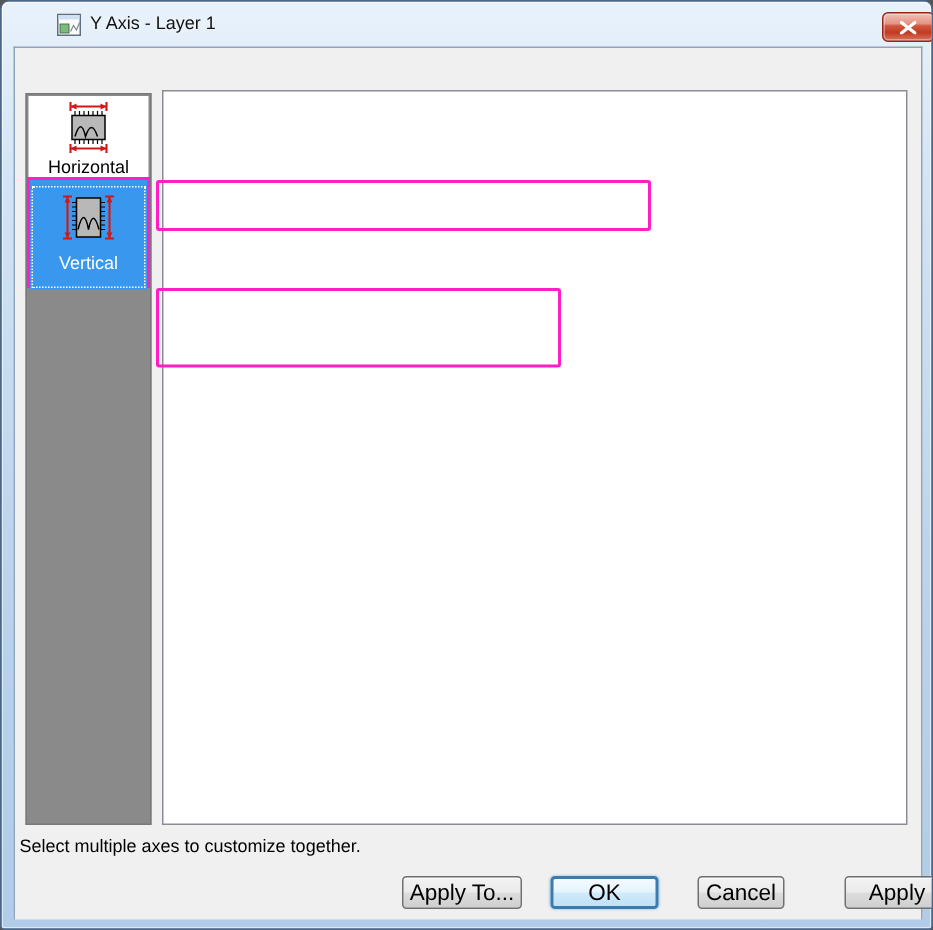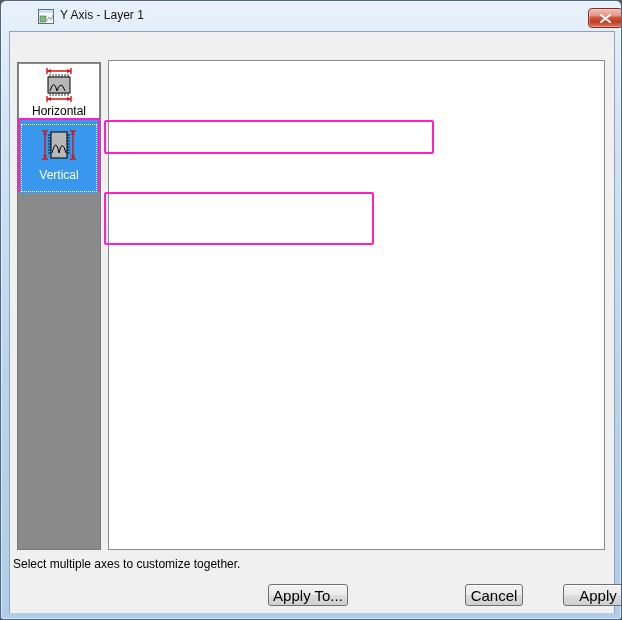--- a/index.html
+++ b/index.html
@@ -301,16 +301,17 @@
   <span class="flabel" style="left:141px; top:438px;">Type</span>
   <div class="combo" style="left:213px; top:433px; width:96px;">
     <span>By Counts</span>
     <span class="arrow"></span>
   </div>
   <span class="flabel" style="left:141px; top:465px;">Count</span>
   <input class="tinput" style="left: 213px; top: 461px; width: 120px;" value="1">
 
   <span class="status-text">Select multiple axes to customize together.</span>
   <button class="btn" style="left:267px; width:80px;">Apply To...</button>
+  <button class="btn ok" style="left:366px; width:72px;">OK</button>
   <button class="btn" style="left:464px; width:58px;">Cancel</button>
   <button class="btn" style="left:562px; width:70px;">Apply</button>
 
 </div>
 
 </body></html>

